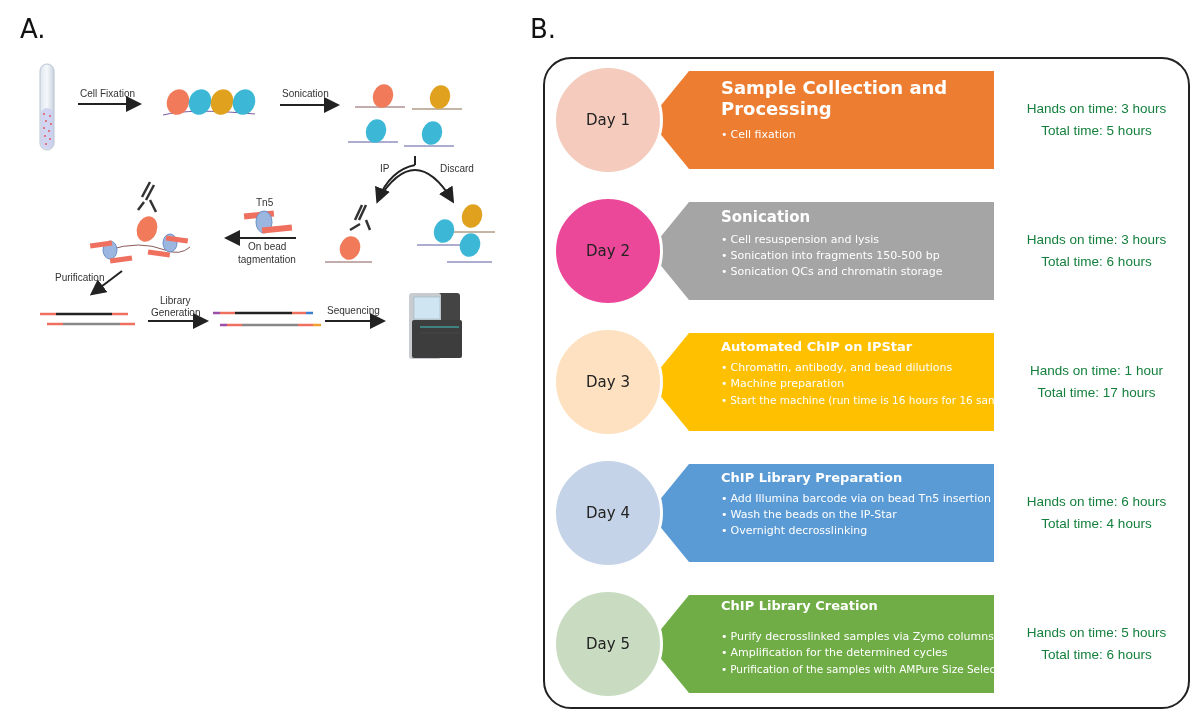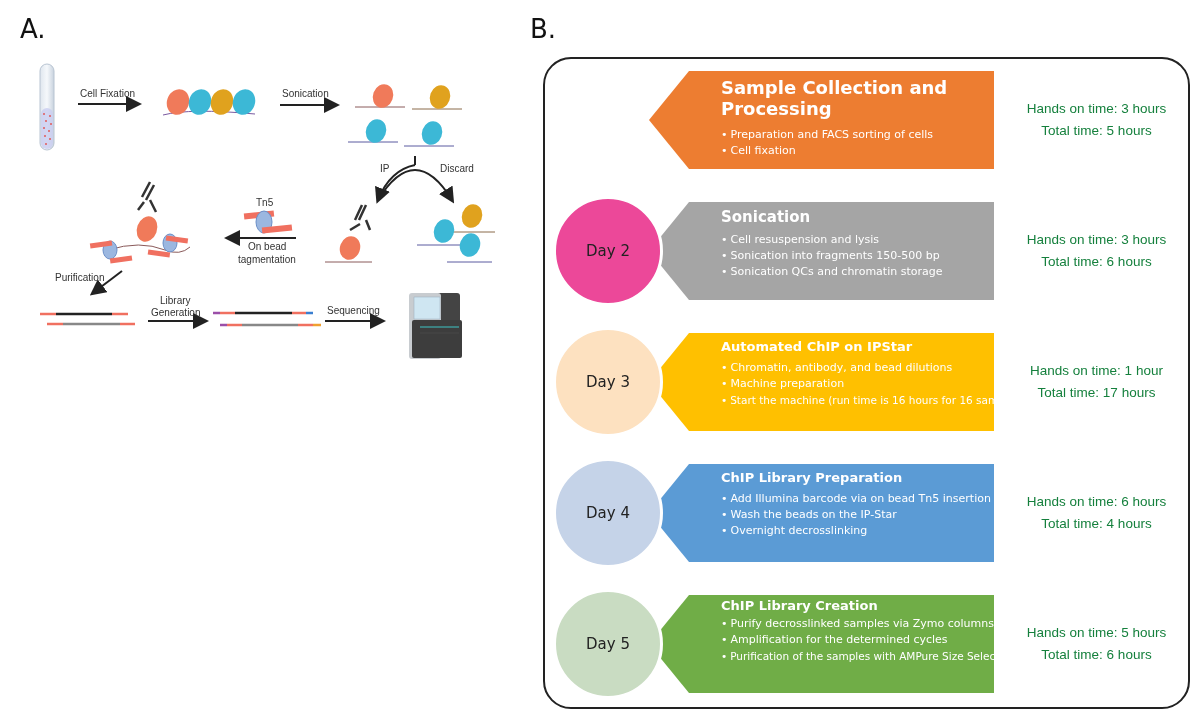--- a/index.html
+++ b/index.html
@@ -171,24 +171,26 @@
     <line x1="420" y1="333" x2="459" y2="333" stroke="#555" stroke-width="0.5"></line>
   </g>
 </svg>
 
 <div class="frame"></div>
 
 <div class="row" style="top:71px">
   <div class="banner" style="background:#ed7d31">
     <div class="banner-inner">
       <div class="banner-title big">Sample Collection and Processing</div>
-      <div class="bullet">Preparation and FACS sorting of cells</div>
       <div class="bullet">Cell fixation</div>
     </div>
   </div>
+  <div class="circle" style="background:#f5cbbd">
+      <span>Day 1</span>
+    </div>
   <div class="times">
     <div>Hands on time: 3 hours</div>
     <div>Total time: 5 hours</div>
   </div>
 </div>
 
 <div class="row" style="top:202px">
   <div class="banner" style="background:#a5a5a5">
     <div class="banner-inner">
       <div class="banner-title" style="font-size:15px">Sonication</div>
@@ -238,21 +240,21 @@
     </div>
   <div class="times">
     <div>Hands on time: 6 hours</div>
     <div>Total time: 4 hours</div>
   </div>
 </div>
 
 <div class="row" style="top:595px">
   <div class="banner" style="background:#70ad47">
     <div class="banner-inner" style="top:3px">
-      <div class="banner-title" style="margin-bottom:3px">ChIP Library Creation</div>
+      <div class="banner-title" style="margin-bottom:16px">ChIP Library Creation</div>
       <div class="bullet">Purify decrosslinked samples via Zymo columns</div>
       <div class="bullet">Amplification for the determined cycles</div>
       <div class="bullet" style="font-size:10.5px">Purification of the samples with AMPure Size Selection</div>
     </div>
   </div>
   <div class="circle" style="background:#c9dcc2">
       <span>Day 5</span>
     </div>
   <div class="times">
     <div>Hands on time: 5 hours</div>

